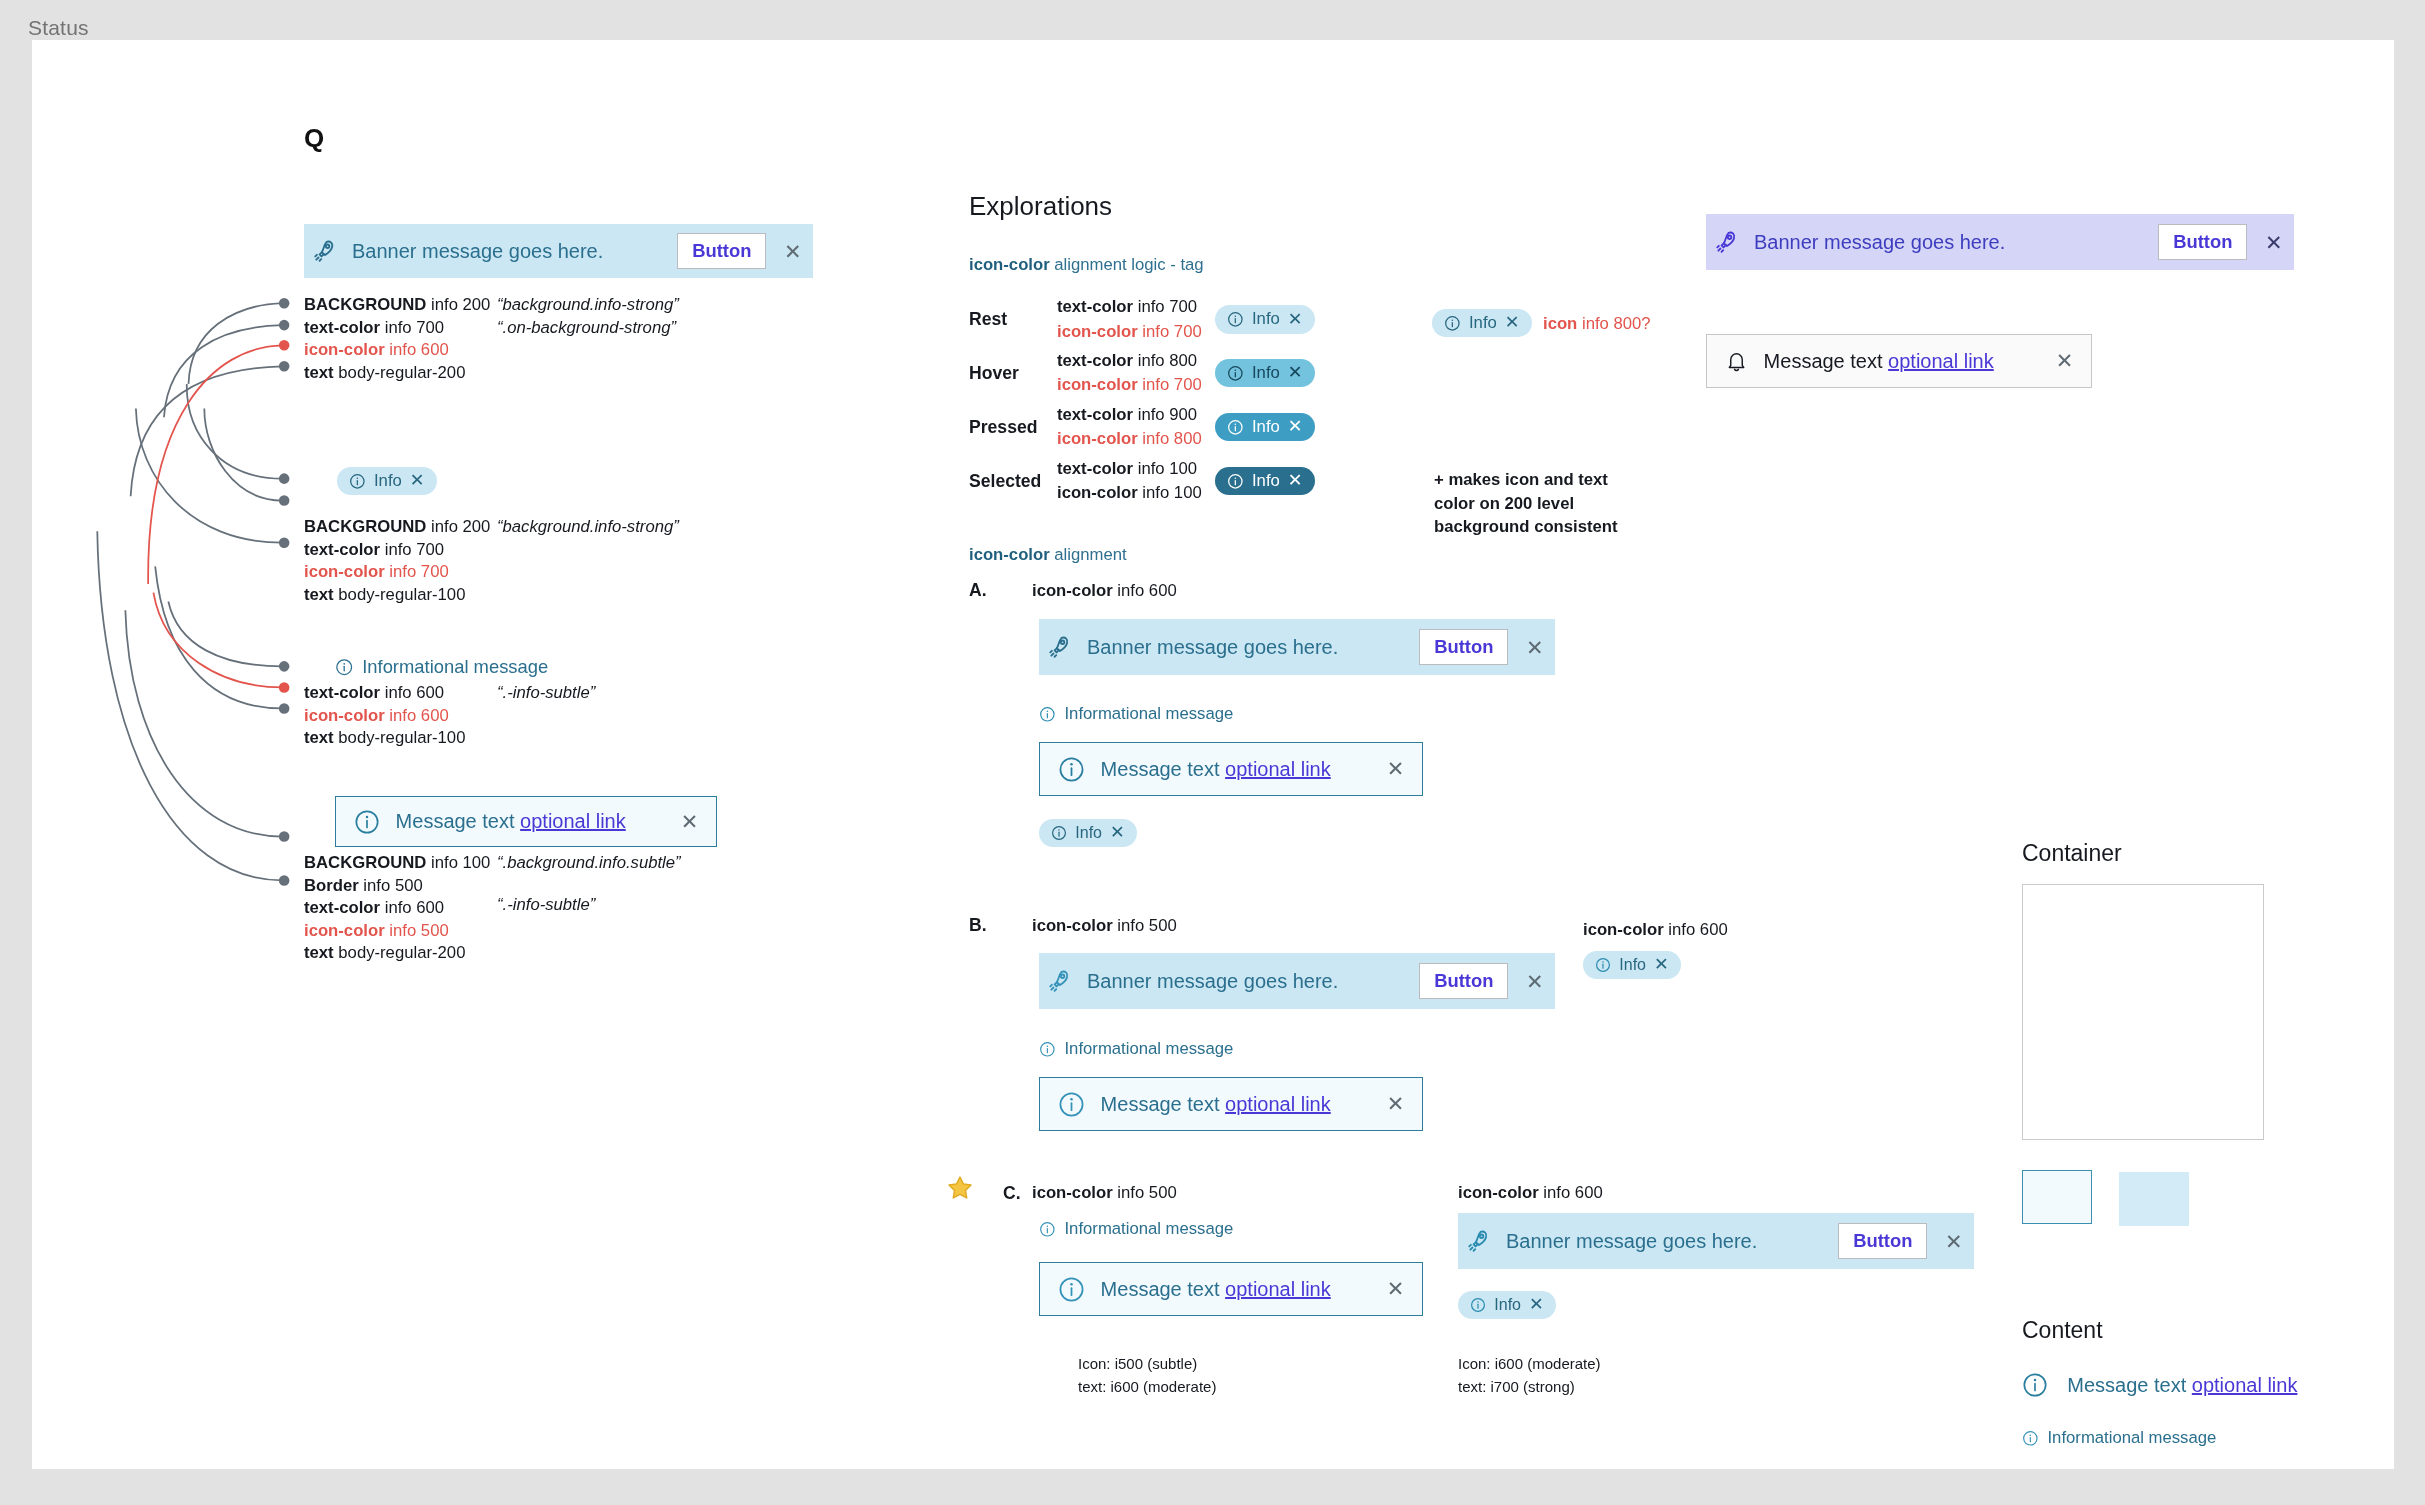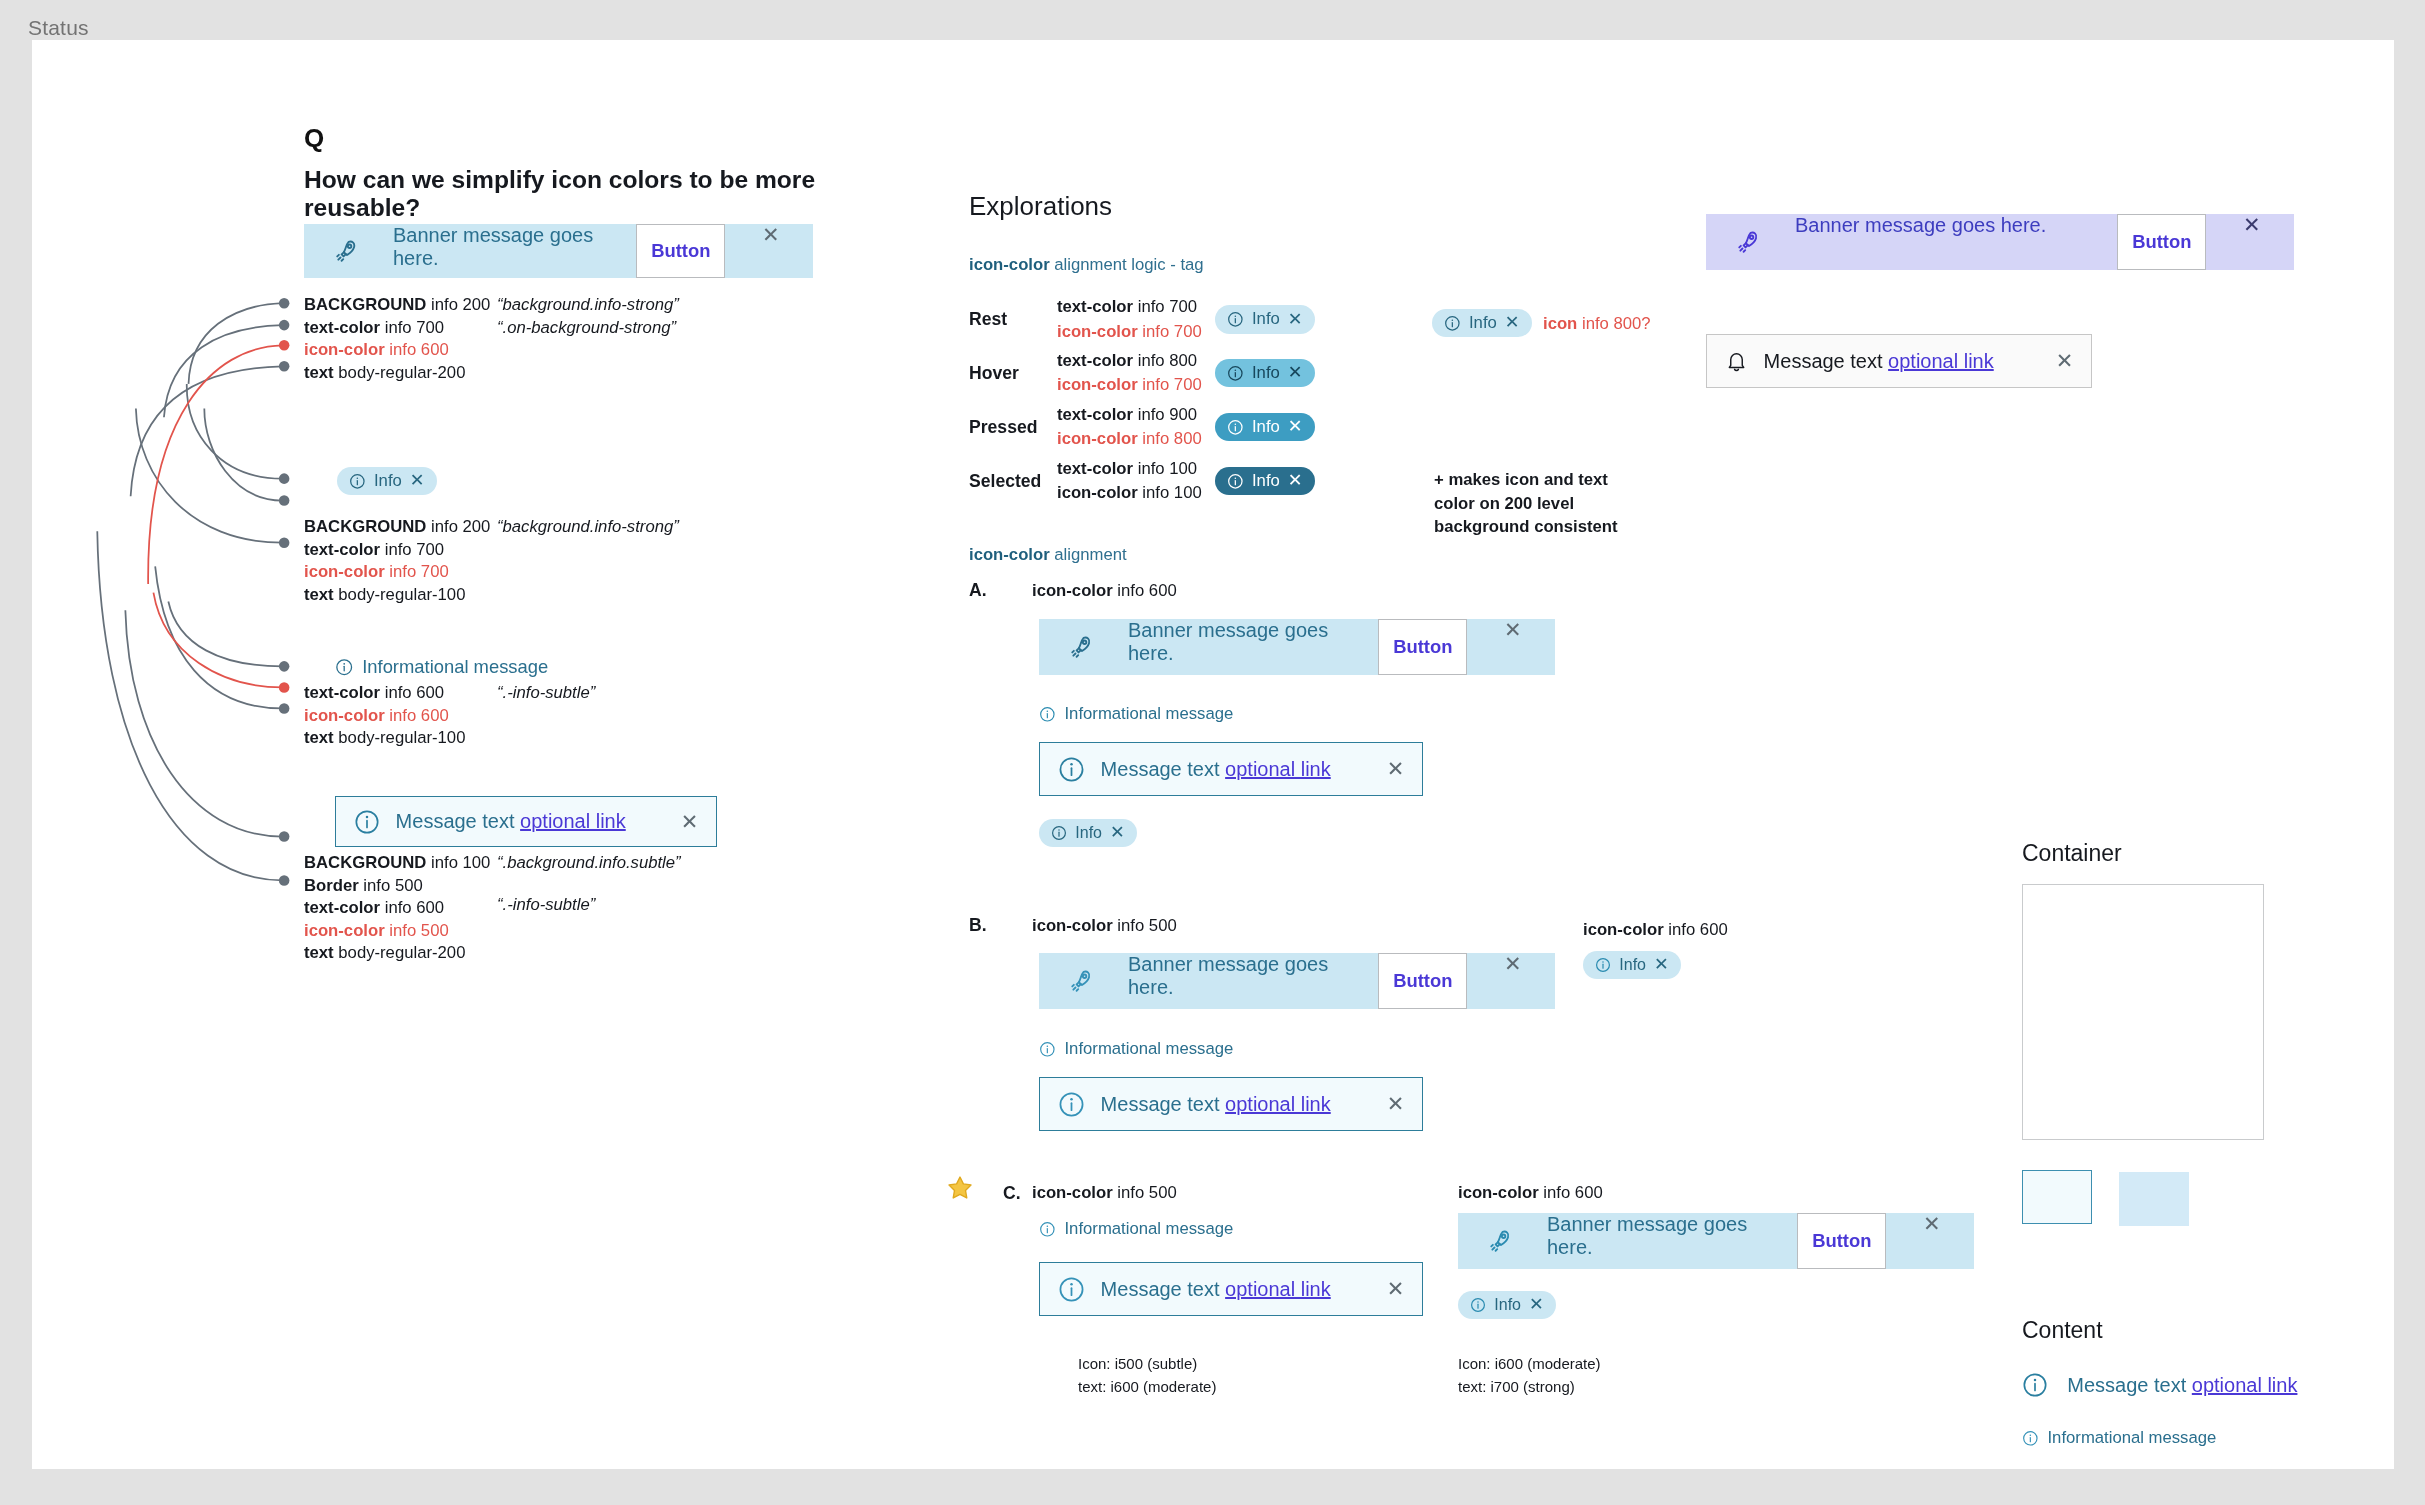--- a/index.html
+++ b/index.html
@@ -32,25 +32,25 @@
   .q-text   { font-size: 24.6px; font-weight: 600; color:#16191f; margin-top: 12.3px; }
   .section-title { font-size: 26px; font-weight: 400; color:#16191f; }
 
   .lbl-tok { font-size: 16.7px; color:#2f6f8f; }
   .lbl-tok b { color:#1f5f7d; }
   .lbl-dark { font-size: 16.7px; color:#16191f; }
   .lbl-dark b { color:#16191f; }
 
   
   .banner {
-    display:flex; 
+    display:flex; align-items:center;
     background:#cbe7f3;
-    padding: 0 30px;
+    padding: 0 8px;
     height: 54px;
-    gap: 33px;
+    gap: 14px;
   }
   .banner.wide { width: 509px; }
   .banner .bmsg { font-size: 20px; color:#2a6f8e; flex:1; }
   .banner .bbtn {
     background:#fff; border:0.9px solid #b9bbbe;
     color:#4a38d6; font-weight:700; font-size:18.4px;
     padding: 8px 14px; line-height:1; cursor:pointer;
   }
   .banner .bx { color:#5f6b73; font-size:21px; line-height:1; cursor:pointer; padding:0 3.5px;}
   .banner.purple { background:#d5d5f7; }
@@ -154,21 +154,20 @@
         <circle cx="287" cy="958" r="6"></circle>
     </g>
     <g fill="#e2544c">
       <circle cx="287" cy="348" r="6"></circle>
         <circle cx="287" cy="738" r="6"></circle>
     </g>
   </svg>
 
   <div class="abs" style="left:272px; top:83px; width:632px;">
     <div class="q-letter">Q</div>
-    <div class="q-text">How can we simplify icon colors to be more reusable?</div>
   </div>
 
   <div class="abs" style="left:272px; top:184px;">
     <div class="banner wide">
       <span class="ico">
         <svg width="26" height="26" viewBox="0 0 24 24" stroke="#2a6f8e" stroke-width="1.7" fill="none" stroke-linecap="round" stroke-linejoin="round">
           <path d="M13.5 3.5c3.5-1 6 1.5 5 5-.7 2.5-3 5-6.5 7.2L9 13.2C11.2 9.7 11 6.2 13.5 3.5z"></path>
           <circle cx="14.4" cy="7.6" r="1.6"></circle>
           <path d="M9 13.2 7 15.2l1.8 1.8 2-2"></path>
           <path d="M4 20l2-2M3 17l1.5-1.5M7 21l1.5-1.5"></path>

